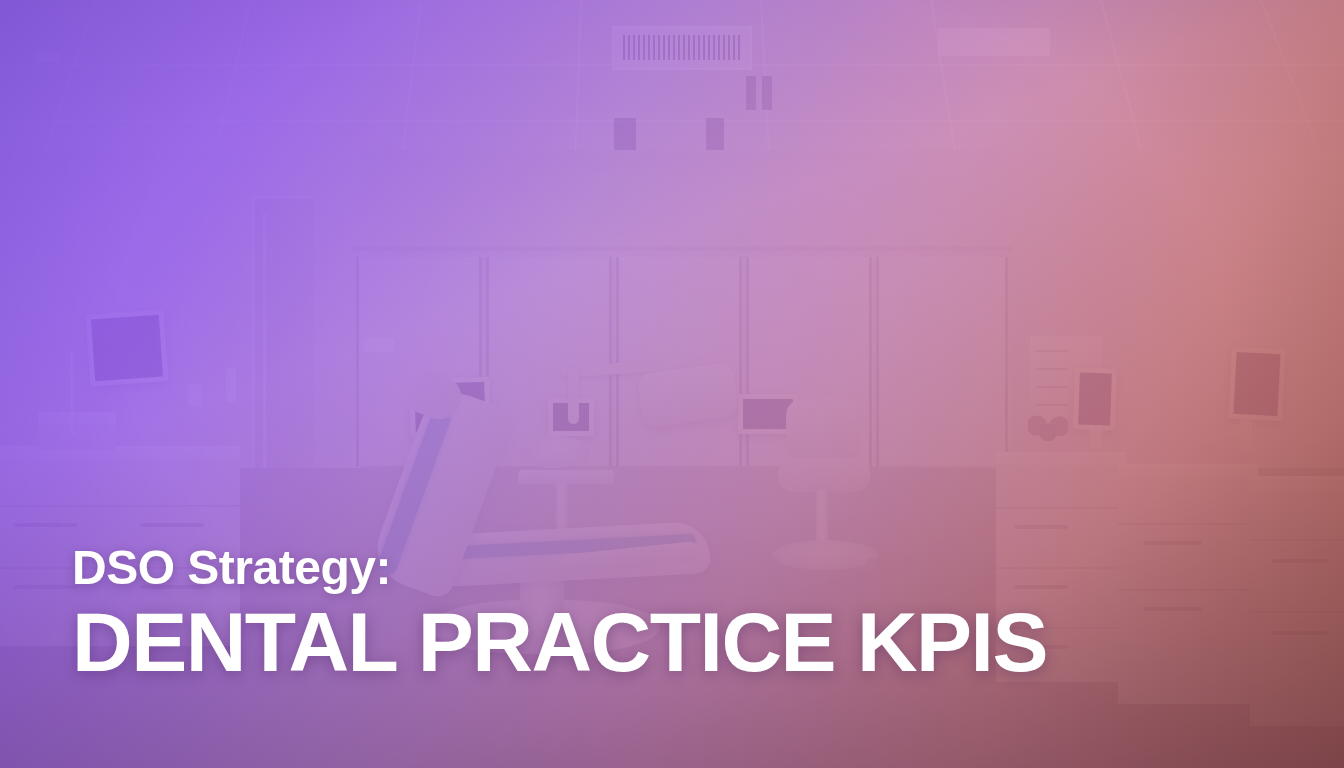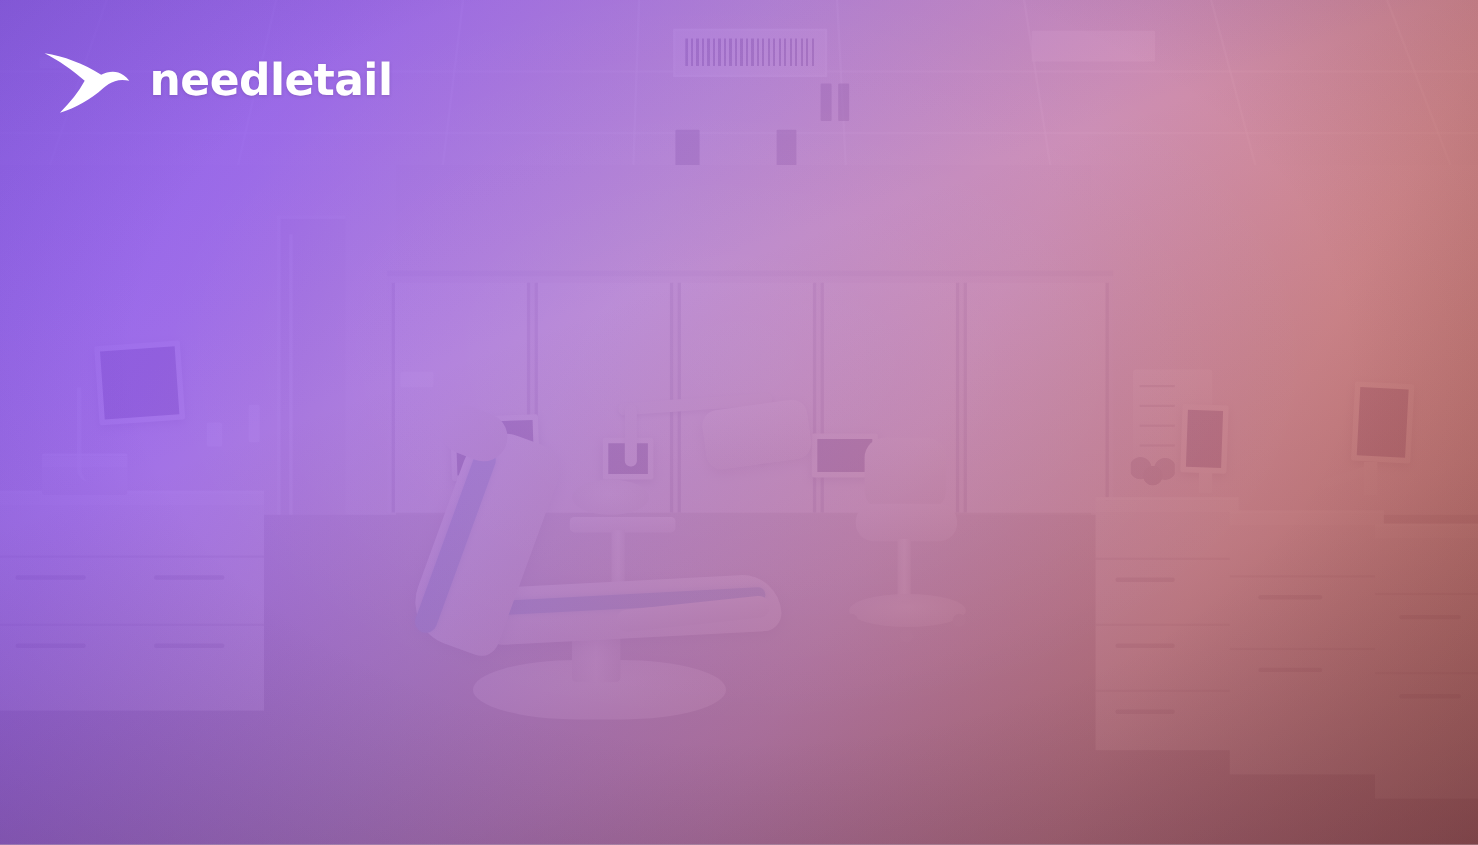--- a/index.html
+++ b/index.html
@@ -400,25 +400,20 @@
     <div class="caster" style="left:866px; top:558px;"></div>
     <div class="caster" style="left:818px; top:572px;"></div>
   </div>
 
   <div class="wash"></div>
   <div class="wash2"></div>
   <div class="vignette"></div>
 
   <div class="content">
 
-    <div class="logo">
-      <svg class="logo-mark" viewBox="0 0 86 62">
-        <path fill="#ffffff" d="M4.5 6.5 C22 9 40 16 56 26 C61 23.5 66.5 22.5 71.5 24
-             C75 25 78.5 27.5 81.5 31.5 C77 30.5 72.5 30.5 68.5 31.8
-             C64.5 33 61 35.2 58 38 C46.5 48.5 33 56 18.5 60.5
-             C28 51 35.5 41.5 41 31.5 C29.5 21.5 17 12.8 4.5 6.5 Z"></path>
-      </svg>
-      <span class="logo-word">needletail</span>
-    </div>
-
+
+    <div class="titleblock">
+      <div class="kicker">DSO Strategy:</div>
+      <div class="headline">DENTAL PRACTICE KPIS</div>
+    </div>
 
   </div>
 </div>
 
 </body></html>

